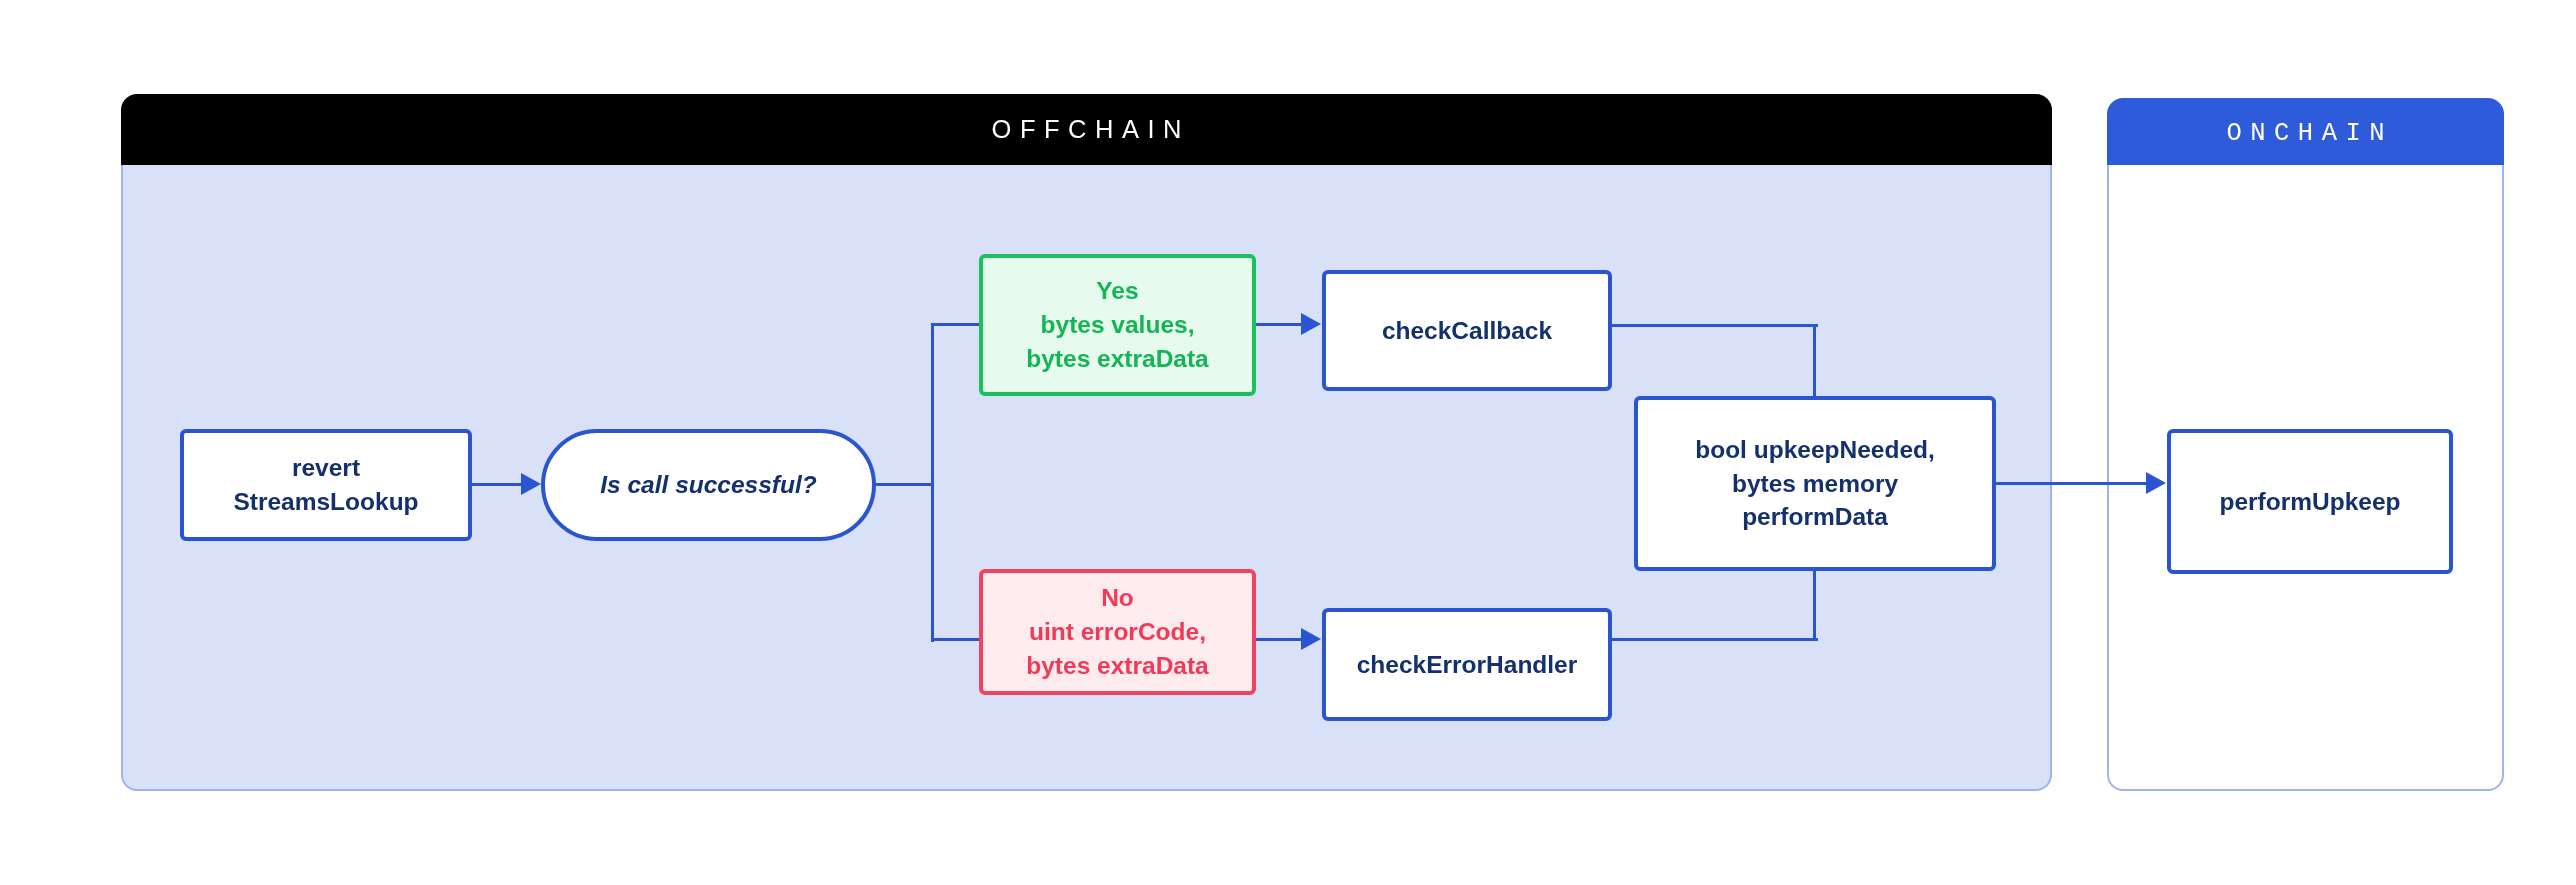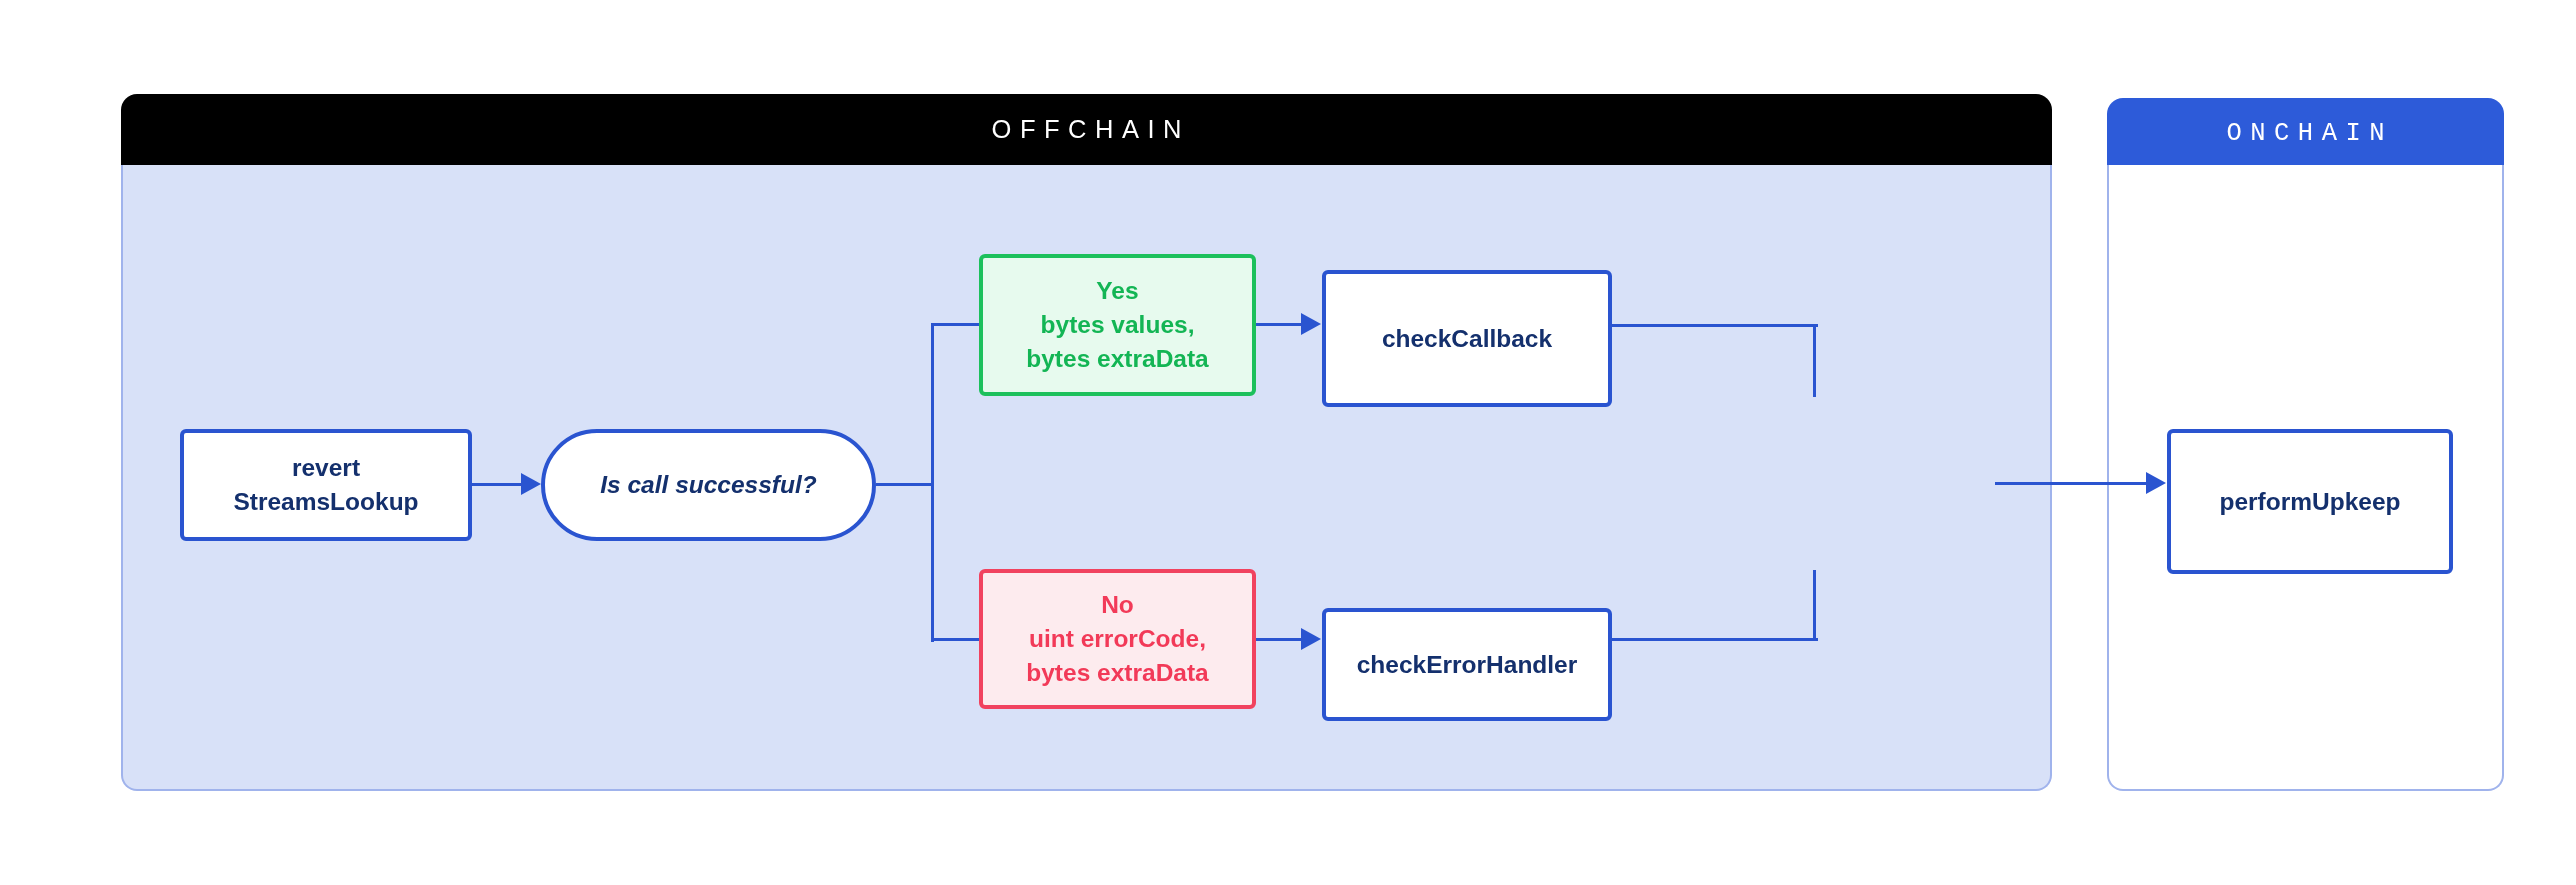--- a/index.html
+++ b/index.html
@@ -43,22 +43,22 @@
     text-align:center; white-space:pre-line;
     font-weight:700; font-size:24.5px; line-height:1.38; color:var(--navy);
   }
   .node.oval  { border-radius:58px;font-style:italic; }
   .node.green { background:var(--green_bg); border-color:var(--green); color:var(--green_text); }
   .node.red   { background:var(--red_bg);   border-color:var(--red);   color:var(--red_text); }
 
   #node-revert          { left:156px;  top:429px;  width:292px; height:112px; }
   #node-decision        { left:517px;  top:429px;  width:335px; height:112px; }
   #node-yes             { left:955px; top:254px;  width:277px; height:142px; }
-  #node-check-callback  { left:1298px; top:270px;  width:290px; height:137px;align-items:center; }
-  #node-no              { left:955px; top:569px; width:277px; height:140px; }
+  #node-check-callback  { left:1298px; top:270px;  width:290px; height:121px;align-items:center; }
+  #node-no              { left:955px; top:569px; width:277px; height:126px; }
   #node-check-error     { left:1298px; top:608px; width:290px; height:113px; }
   #node-upkeep-output   { left:1610px; top:396px;  width:362px; height:175px; }
   #node-perform-upkeep  { left:2143px; top:429px;  width:286px; height:145px; }
 </style>
 </head>
 <body>
 
 <div class="canvas">
 
   <div class="panel-header" id="offchain-header">
@@ -116,19 +116,24 @@
   <div class="node red" id="node-no">
     <span>No
 uint errorCode,
 bytes extraData</span>
   </div>
 
   <div class="node" id="node-check-error">
     <span>checkErrorHandler</span>
   </div>
 
+  <div class="node" id="node-upkeep-output">
+    <span>bool upkeepNeeded,
+bytes memory
+performData</span>
+  </div>
 
   <div class="node" id="node-perform-upkeep">
     <span>performUpkeep</span>
   </div>
 
 </div>
 
 
 </body></html>

